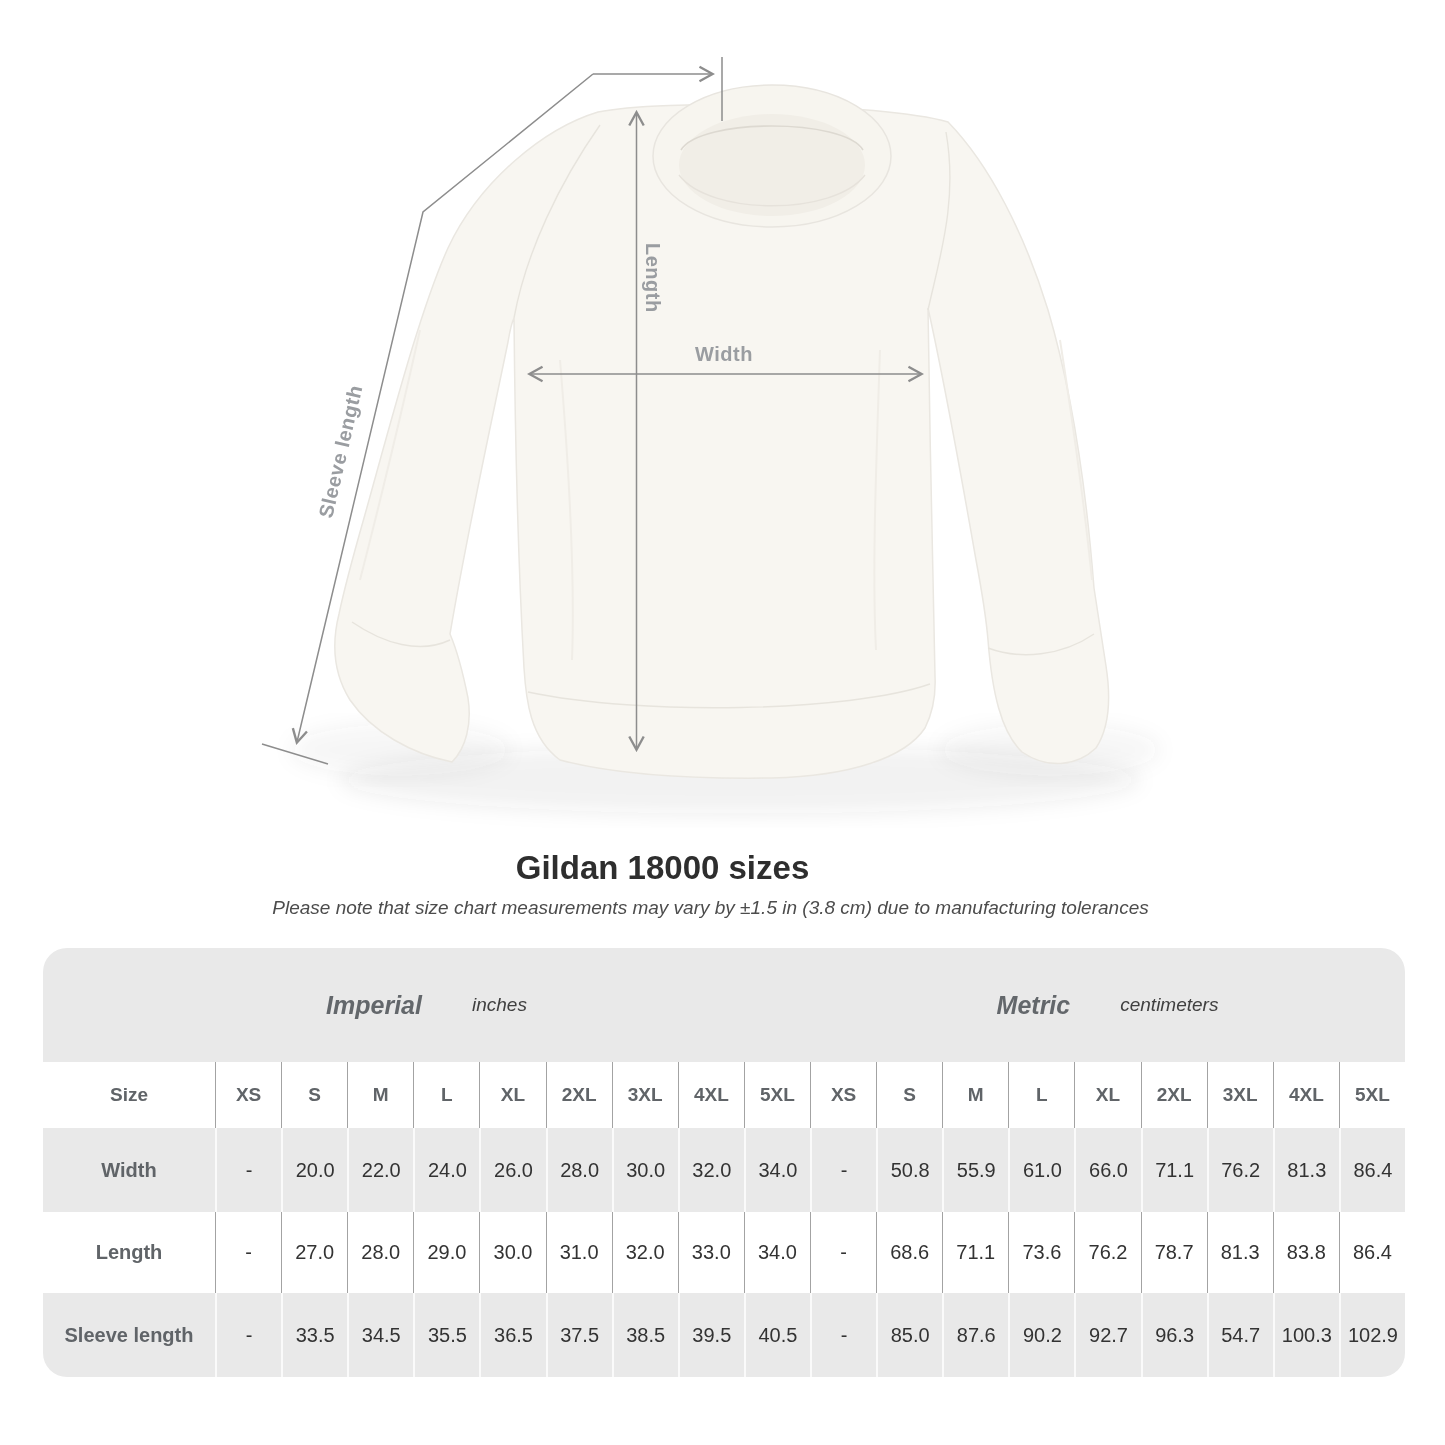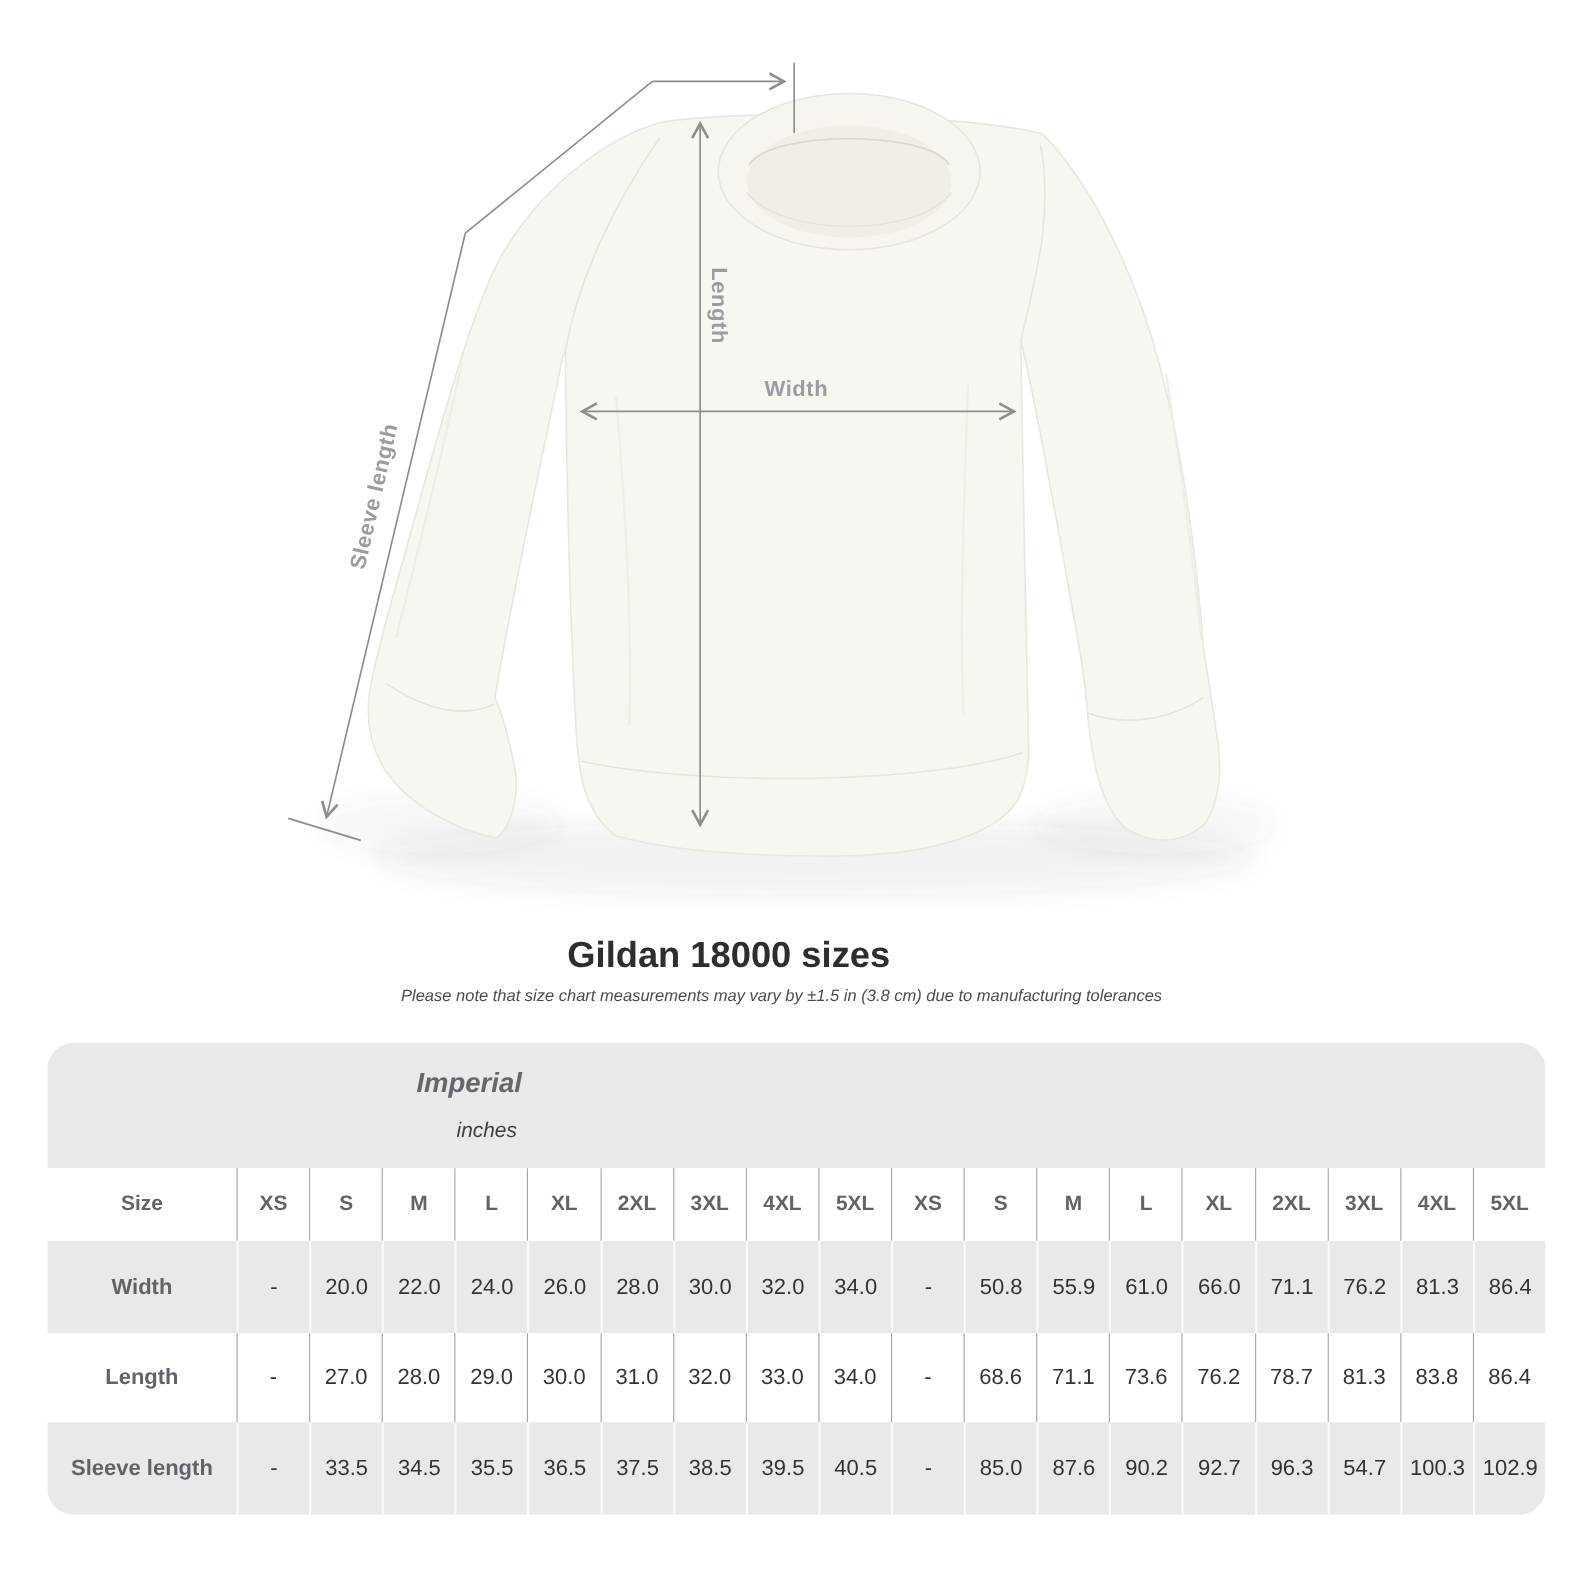--- a/index.html
+++ b/index.html
@@ -10,27 +10,27 @@
   .diagram svg{position:absolute;left:0;top:0;}
   .measure-label{position:absolute;color:#9a9da1;font-weight:bold;font-size:20px;letter-spacing:.5px;}
   .label-length{left:641px;top:243px;writing-mode:vertical-rl;}
   .label-width{left:674px;top:343px;width:100px;text-align:center;}
   .label-sleeve{left:266px;top:440px;width:150px;text-align:center;transform:rotate(-77deg);}
 
   
   .chart-title{position:absolute;left:0;top:849px;width:1325px;text-align:center;
     font-size:33px;font-weight:bold;color:#2e2e2e;}
   .chart-subtitle{position:absolute;left:0;top:897px;width:1421px;text-align:center;
-    font-size:15px;font-style:italic;color:#4c4c4c;}
+    font-size:19px;font-style:italic;color:#4c4c4c;}
 
   
   .tbl{position:absolute;left:43px;top:948px;width:1362px;border-radius:24px;overflow:hidden;}
   .trow{display:grid;grid-template-columns:172px repeat(18,1fr);}
   .group-row{height:114px;background:#e9e9e9;}
-  .group-cell{display:flex;flex-direction:column;align-items:center;justify-content:center;gap:18px;}
+  .group-cell{display:flex;flex-direction:row;align-items:center;justify-content:center;gap:18px;}
   .group-cell.gleft{grid-column:1 / span 10;}
   .group-cell.gright{grid-column:11 / span 9;}
   .g-title{font-size:25px;font-weight:bold;font-style:italic;color:#63676b;}
   .g-sub{font-size:19px;font-style:italic;color:#404040;margin-left:32px;}
 
   .head-row{height:66px;background:#ffffff;}
   .data-row.gray{background:#e9e9e9;}
   .data-row.white{background:#ffffff;}
   .row-width{height:84px;}
   .row-length{height:81px;}
@@ -132,20 +132,24 @@
 <div class="chart-title">Gildan 18000 sizes</div>
 <div class="chart-subtitle">Please note that size chart measurements may vary by ±1.5 in (3.8 cm) due to manufacturing tolerances</div>
 
 <div class="tbl">
 
   <div class="trow group-row">
     <div class="group-cell gleft">
       <div class="g-title">Imperial</div>
       <div class="g-sub">inches</div>
     </div>
+    <div class="group-cell gright">
+      <div class="g-title">Metric</div>
+      <div class="g-sub">centimeters</div>
+    </div>
   </div>
 
   <div class="trow head-row">
     <div class="cell label-cell">Size</div>
     <div class="cell">XS</div>
     <div class="cell">S</div>
     <div class="cell">M</div>
     <div class="cell">L</div>
     <div class="cell">XL</div>
     <div class="cell">2XL</div>

